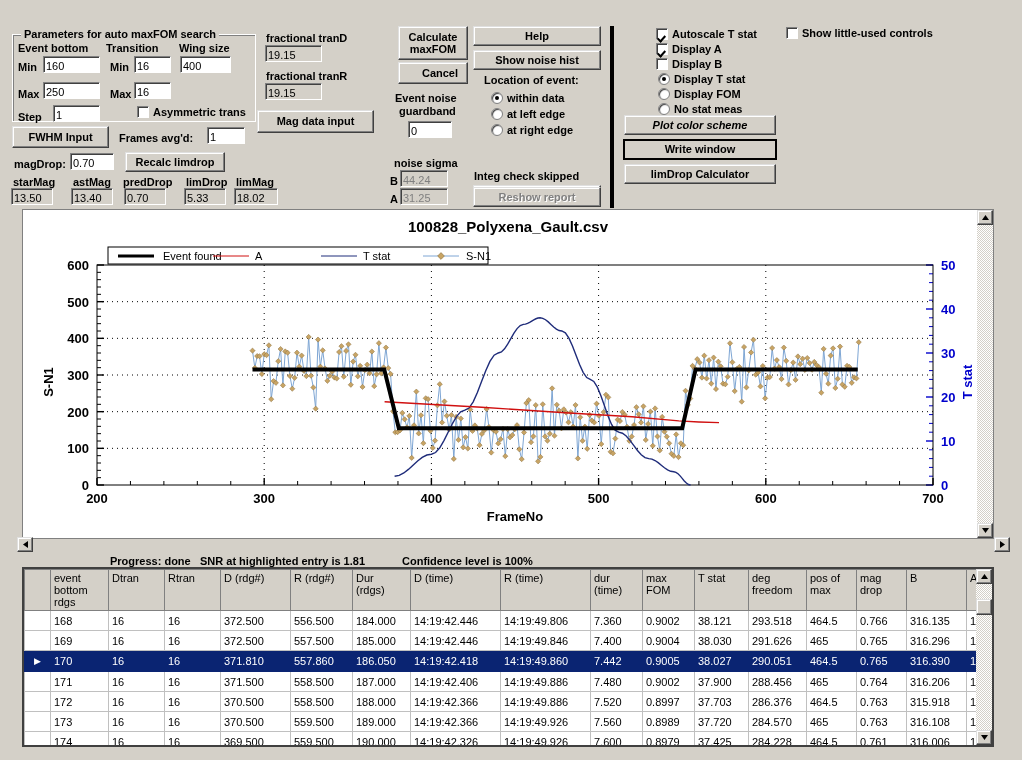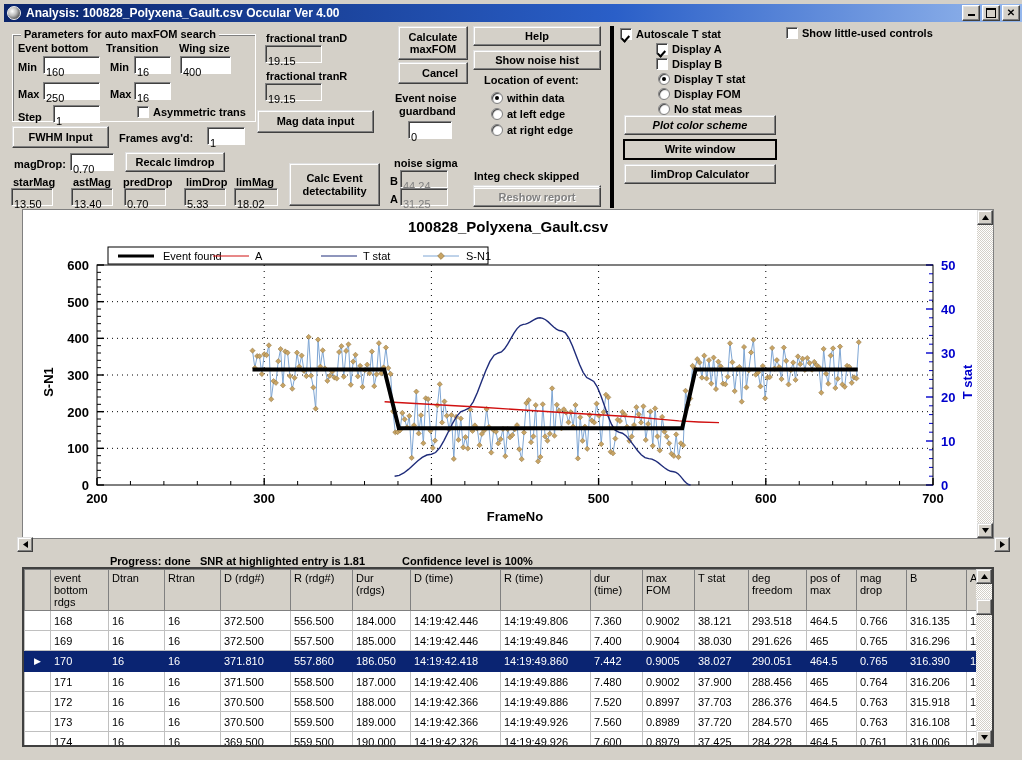--- a/index.html
+++ b/index.html
@@ -27,21 +27,21 @@
     box-shadow:inset -1px -1px 0 #808080, inset 1px 1px 0 #dfdfdf;
     display:flex;align-items:center;justify-content:center;font-size:9px;
     font-family:"Liberation Sans",sans-serif;line-height:1;cursor:pointer;}
   .wbtn span{display:block;}
 
   
   .lbl{font-size:11px;font-weight:bold;white-space:nowrap;}
   .fld{background:#fff;border:1px solid #808080;
        border-right-color:#fff;border-bottom-color:#fff;
        box-shadow:inset 1px 1px 0 #404040;
-       font-size:11px;padding:8px 2px;box-sizing:border-box;
+       font-size:11px;padding:2px 2px;box-sizing:border-box;
        font-family:"Liberation Sans",sans-serif;height:17px;line-height:14px;}
   .fld.ro{background:#d4d0c8;}
   .fld.dis{background:#d4d0c8;color:#808080;}
   .btn{background:#d4d0c8;border:1px solid #dfdfdf;
        border-right-color:#404040;border-bottom-color:#404040;
        box-shadow:inset -1px -1px 0 #808080, inset 1px 1px 0 #fff;
        font-size:11px;font-weight:bold;font-family:"Liberation Sans",sans-serif;
        display:flex;align-items:center;justify-content:center;text-align:center;
        box-sizing:border-box;cursor:pointer;line-height:1.1;}
   .btn.def{border:2px solid #000;box-shadow:none;}
@@ -89,35 +89,20 @@
   td.rowhdr,th.rowhdr{background:#d4d0c8;border:1px solid #808080;width:26px;
      text-align:center;padding:0;}
   tr.sel td.rowhdr{background:#0a2472;color:#fff;}
   .arrowmark{font-size:9px;line-height:18px;}
 </style>
 </head>
 <body>
 
 <div id="app">
 
-  <div id="titlebar">
-    <div id="titleicon"></div>
-    <div id="titletext">Analysis: 100828_Polyxena_Gault.csv  Occular Ver 4.00</div>
-    <div id="wbtns">
-      <div class="wbtn">
-          <span style="margin-top:4px;border-bottom:2px solid #000;width:7px;"></span>
-        </div>
-      <div class="wbtn">
-          <span style="width:8px;height:7px;border:1px solid #000;border-top-width:2px;"></span>
-        </div>
-      <div class="wbtn">
-          <span style="font-size:10px;font-weight:bold;">✕</span>
-        </div>
-    </div>
-  </div>
 
   <div class="grp" style="left:10px;top:32px;width:242px;height:86px;">
     <div class="cap">Parameters for auto maxFOM search</div>
   </div>
   <div class="lbl" style="position:absolute;left:16px;top:40px;">Event bottom</div>
   <div class="lbl" style="position:absolute;left:104px;top:40px;">Transition</div>
   <div class="lbl" style="position:absolute;left:177px;top:40px;">Wing size</div>
 
   <div class="lbl" style="position:absolute;left:16px;top:59px;">Min</div>
   <div class="fld" style="position:absolute;left:41px;top:54px;width:57px;">160</div>
@@ -159,24 +144,20 @@
   <div class="lbl" style="position:absolute;left:264px;top:30px;">fractional tranD</div>
   <div class="fld ro" style="position:absolute;left:263px;top:43px;width:57px;">19.15</div>
   <div class="lbl" style="position:absolute;left:264px;top:68px;">fractional tranR</div>
   <div class="fld ro" style="position:absolute;left:263px;top:81px;width:57px;">19.15</div>
   <div class="btn" style="position:absolute;left:255px;top:108px;width:117px;height:23px;">Mag data input</div>
 
   <div class="lbl" style="position:absolute;left:393px;top:90px;">Event noise</div>
   <div class="lbl" style="position:absolute;left:397px;top:103px;">guardband</div>
   <div class="fld" style="position:absolute;left:406px;top:119px;width:44px;">0</div>
 
-  <div class="btn" style="position:absolute;left:287px;top:161px;width:91px;height:43px;flex-direction:column;">
-    <span>Calc Event</span>
-    <span>detectability</span>
-  </div>
 
   <div class="lbl" style="position:absolute;left:392px;top:155px;">noise sigma</div>
   <div class="lbl" style="position:absolute;left:388px;top:173px;">B</div>
   <div class="fld dis" style="position:absolute;left:398px;top:168px;width:48px;">44.24</div>
   <div class="lbl" style="position:absolute;left:388px;top:191px;">A</div>
   <div class="fld dis" style="position:absolute;left:398px;top:186px;width:48px;">31.25</div>
 
   <div class="btn" style="position:absolute;left:396px;top:24px;width:70px;height:34px;flex-direction:column;">
     <span>Calculate</span>
     <span>maxFOM</span>
@@ -199,21 +180,21 @@
     <div class="rb"></div>
     <span class="lbl">at right edge</span>
   </div>
 
   <div class="btn" style="position:absolute;left:471px;top:139px;width:128px;height:22px;color:#0a2472;font-size:14px;margin-top:44px;">Final Report</div>
   <div class="lbl" style="position:absolute;left:472px;top:168px;">Integ check skipped</div>
   <div class="btn dis" style="position:absolute;left:471px;top:185px;width:128px;height:20px;">Reshow report</div>
 
   <div style="position:absolute;left:608px;top:24px;width:4px;height:182px;background:#000;"></div>
 
-  <div class="row" style="position:absolute;left:618px;top:26px;">
+  <div class="row" style="position:absolute;left:654px;top:26px;">
     <div class="cb on"></div>
     <span class="lbl">Autoscale T stat</span>
   </div>
   <div class="row" style="position:absolute;left:654px;top:41px;">
     <div class="cb on"></div>
     <span class="lbl">Display A</span>
   </div>
   <div class="row" style="position:absolute;left:654px;top:56px;">
     <div class="cb"></div>
     <span class="lbl">Display B</span>

